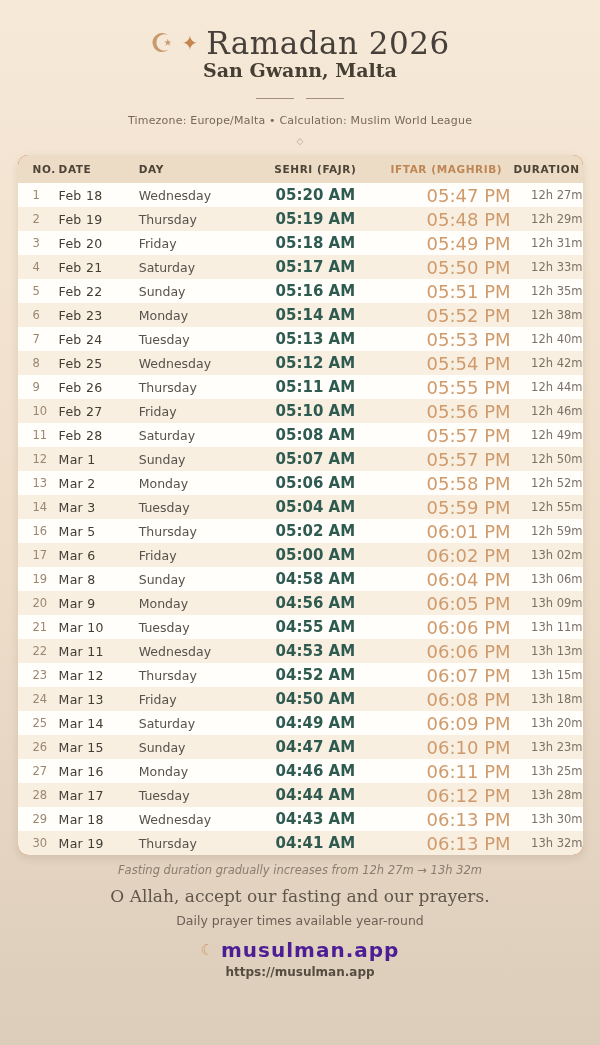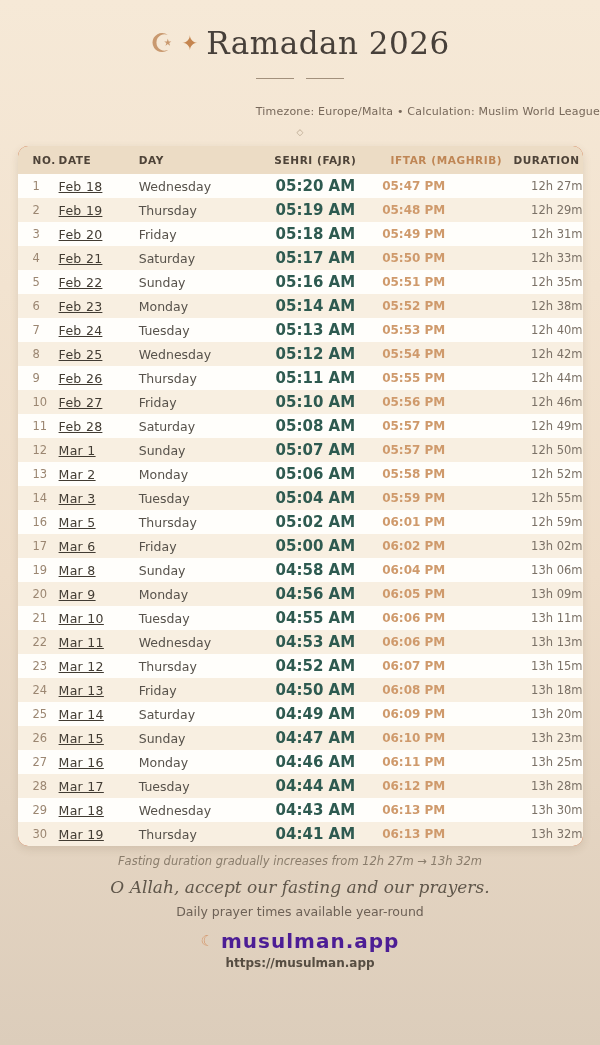--- a/index.html
+++ b/index.html
@@ -32,21 +32,21 @@
     display: flex; align-items: center; justify-content: center; gap: 12px;
     margin-top: 17px;
   }
   .subtitle-row .rule { width: 38px; height: 1px; background: #a2907c; }
   .subtitle {
     font-family: "DejaVu Serif", "Liberation Serif", serif;
     font-style: italic; font-size: 15px; color: #86766383; color: #86766a;
     letter-spacing: 0.5px;
   }
   .meta {
-    margin-top: 26px; font-size: 11px; color: #77685a; letter-spacing: 0.2px; text-align: right;
+    margin-top: 15px; font-size: 11px; color: #77685a; letter-spacing: 0.2px;
   }
   .ornament { margin-top: 9px; font-size: 9px; color: #b7a48c; }
 
   
   .card {
     width: 565px; margin: 9px auto 0;
     background: #c2410c; border-radius: 10px;
     box-shadow: 0 3px 9px rgba(90, 70, 45, 0.14);
     overflow: hidden;
   }
@@ -62,35 +62,35 @@
   th.col-date { width: 78px; }
   th.col-day  { width: 107px; }
   th.col-sehri{ width: 130px; }
   th.col-iftar{ width: 125px; }
   th.col-dur  { width: 70px; }
   tbody tr { height: 24px; }
   tbody tr:nth-child(odd)  { background: #fffefb; }
   tbody tr:nth-child(even) { background: #f8efe1; }
   td { padding: 0; font-size: 12.5px; vertical-align: middle; }
   td.no   { padding-left: 15px; color: #9b8671; font-size: 11.5px; }
-  td.date { color: #423c33; letter-spacing: 0.3px; text-decoration: underline; }
+  td.date { color: #423c33; letter-spacing: 0.3px; }
   td.day  { color: #57524b; }
   td.sehri{ text-align: center; color: #2e5a50; font-weight: 700; font-size: 15px; }
-  td.iftar{ text-align: left; color: #cf9a6c; font-weight: 700; font-size: 12px; }
+  td.iftar{ text-align: right; color: #cf9a6c; font-weight: 400; font-size: 18px; }
   td.dur  { text-align: right; color: #7b7166; font-size: 11.5px; }
 
   
   .footer { text-align: center; }
   .duration-note {
     margin-top: 8px; font-size: 11.5px; font-style: italic; color: #8a7d6c;
   }
   .dua {
     margin-top: 9px;
     font-family: "DejaVu Serif", "Liberation Serif", serif;
-    font-style: italic; font-size: 17px; color: #5f564a;
+    font-size: 17px; color: #5f564a;
   }
   .availability { margin-top: 7px; font-size: 12.5px; color: #6d6156; }
   .brand-line {
     margin-top: 10px; display: flex; align-items: center;
     justify-content: center; gap: 7px;
   }
   .brand-crescent { font-size: 15px; color: #d59a70; }
   .brand-name {
     font-size: 20px; font-weight: 700; color: #4c1d95; letter-spacing: 1px;
   }
@@ -100,20 +100,21 @@
 <body>
 
 <div class="page">
 
   <div class="hero">
     <div class="title-line">
       <span class="crescent-star">☪</span>
       <span class="sparkle">✦</span>
       <span class="main-title">Ramadan 2026</span>
     </div>
+    <div class="location">San Gwann, Malta</div>
     <div class="subtitle-row">
       <span class="rule"></span>
       <span class="rule"></span>
     </div>
     <div class="meta">Timezone: Europe/Malta • Calculation: Muslim World League</div>
     <div class="ornament">◇</div>
   </div>
 
   <div class="card">
     <table>

